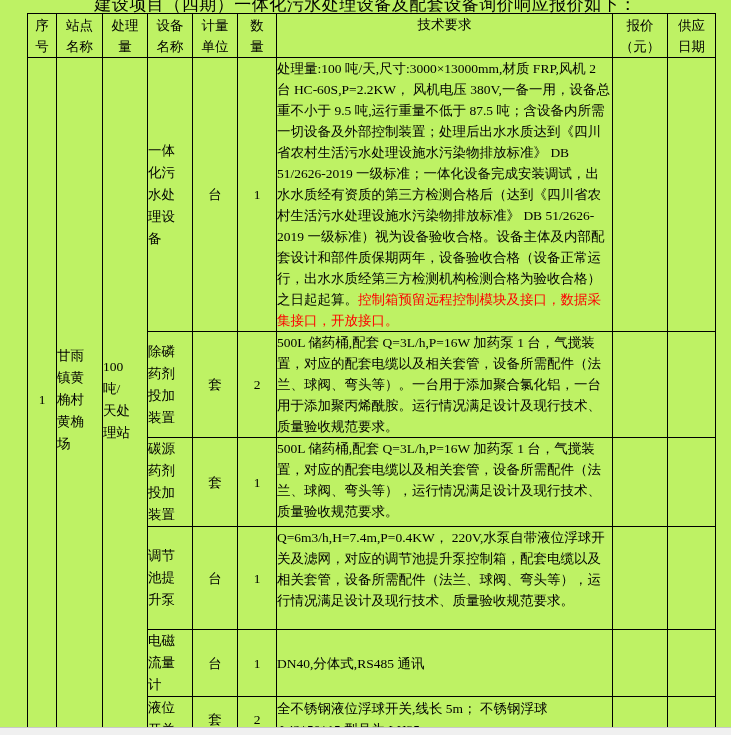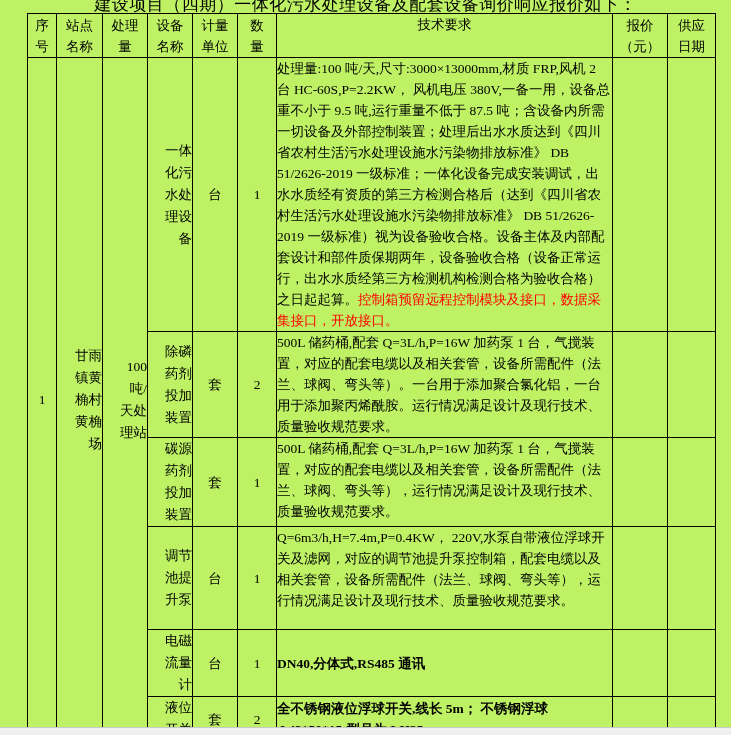--- a/index.html
+++ b/index.html
@@ -21,26 +21,26 @@
   }
   table.quote td,table.quote th{
     border:1px solid #000;
     font-weight:normal;
     padding:0;
     overflow:hidden;
   }
   th.hc{white-space:pre-line;text-align:center;vertical-align:middle;}
   th.hc-left{text-align:center;vertical-align:top;padding:1px 6px;}
   td.ctr{text-align:center;vertical-align:middle;}
-  td.vstack{white-space:pre-line;text-align:right;vertical-align:middle;line-height:22px;}
+  td.vstack{white-space:pre-line;text-align:left;vertical-align:middle;line-height:22px;}
   td.req{
     text-align:left;vertical-align:top;
     padding:1px 6px 1px 6px;line-height:21px;
   }
-  td.req.mid{vertical-align:middle;font-weight:bold;}
+  td.req.mid{vertical-align:middle;}
   td.no-bottom{border-bottom:0;}
   .red{color:#fe0000;}
   .line-ext{position:absolute;width:1px;height:6px;top:722px;background:#000;}
   .page-edge{
     position:absolute;left:0;bottom:0;width:731px;height:8px;
     background:#f0f0f0;border-top:1px solid #c9c9c9;box-sizing:border-box;
   }
 </style>
 </head>
 <body>

